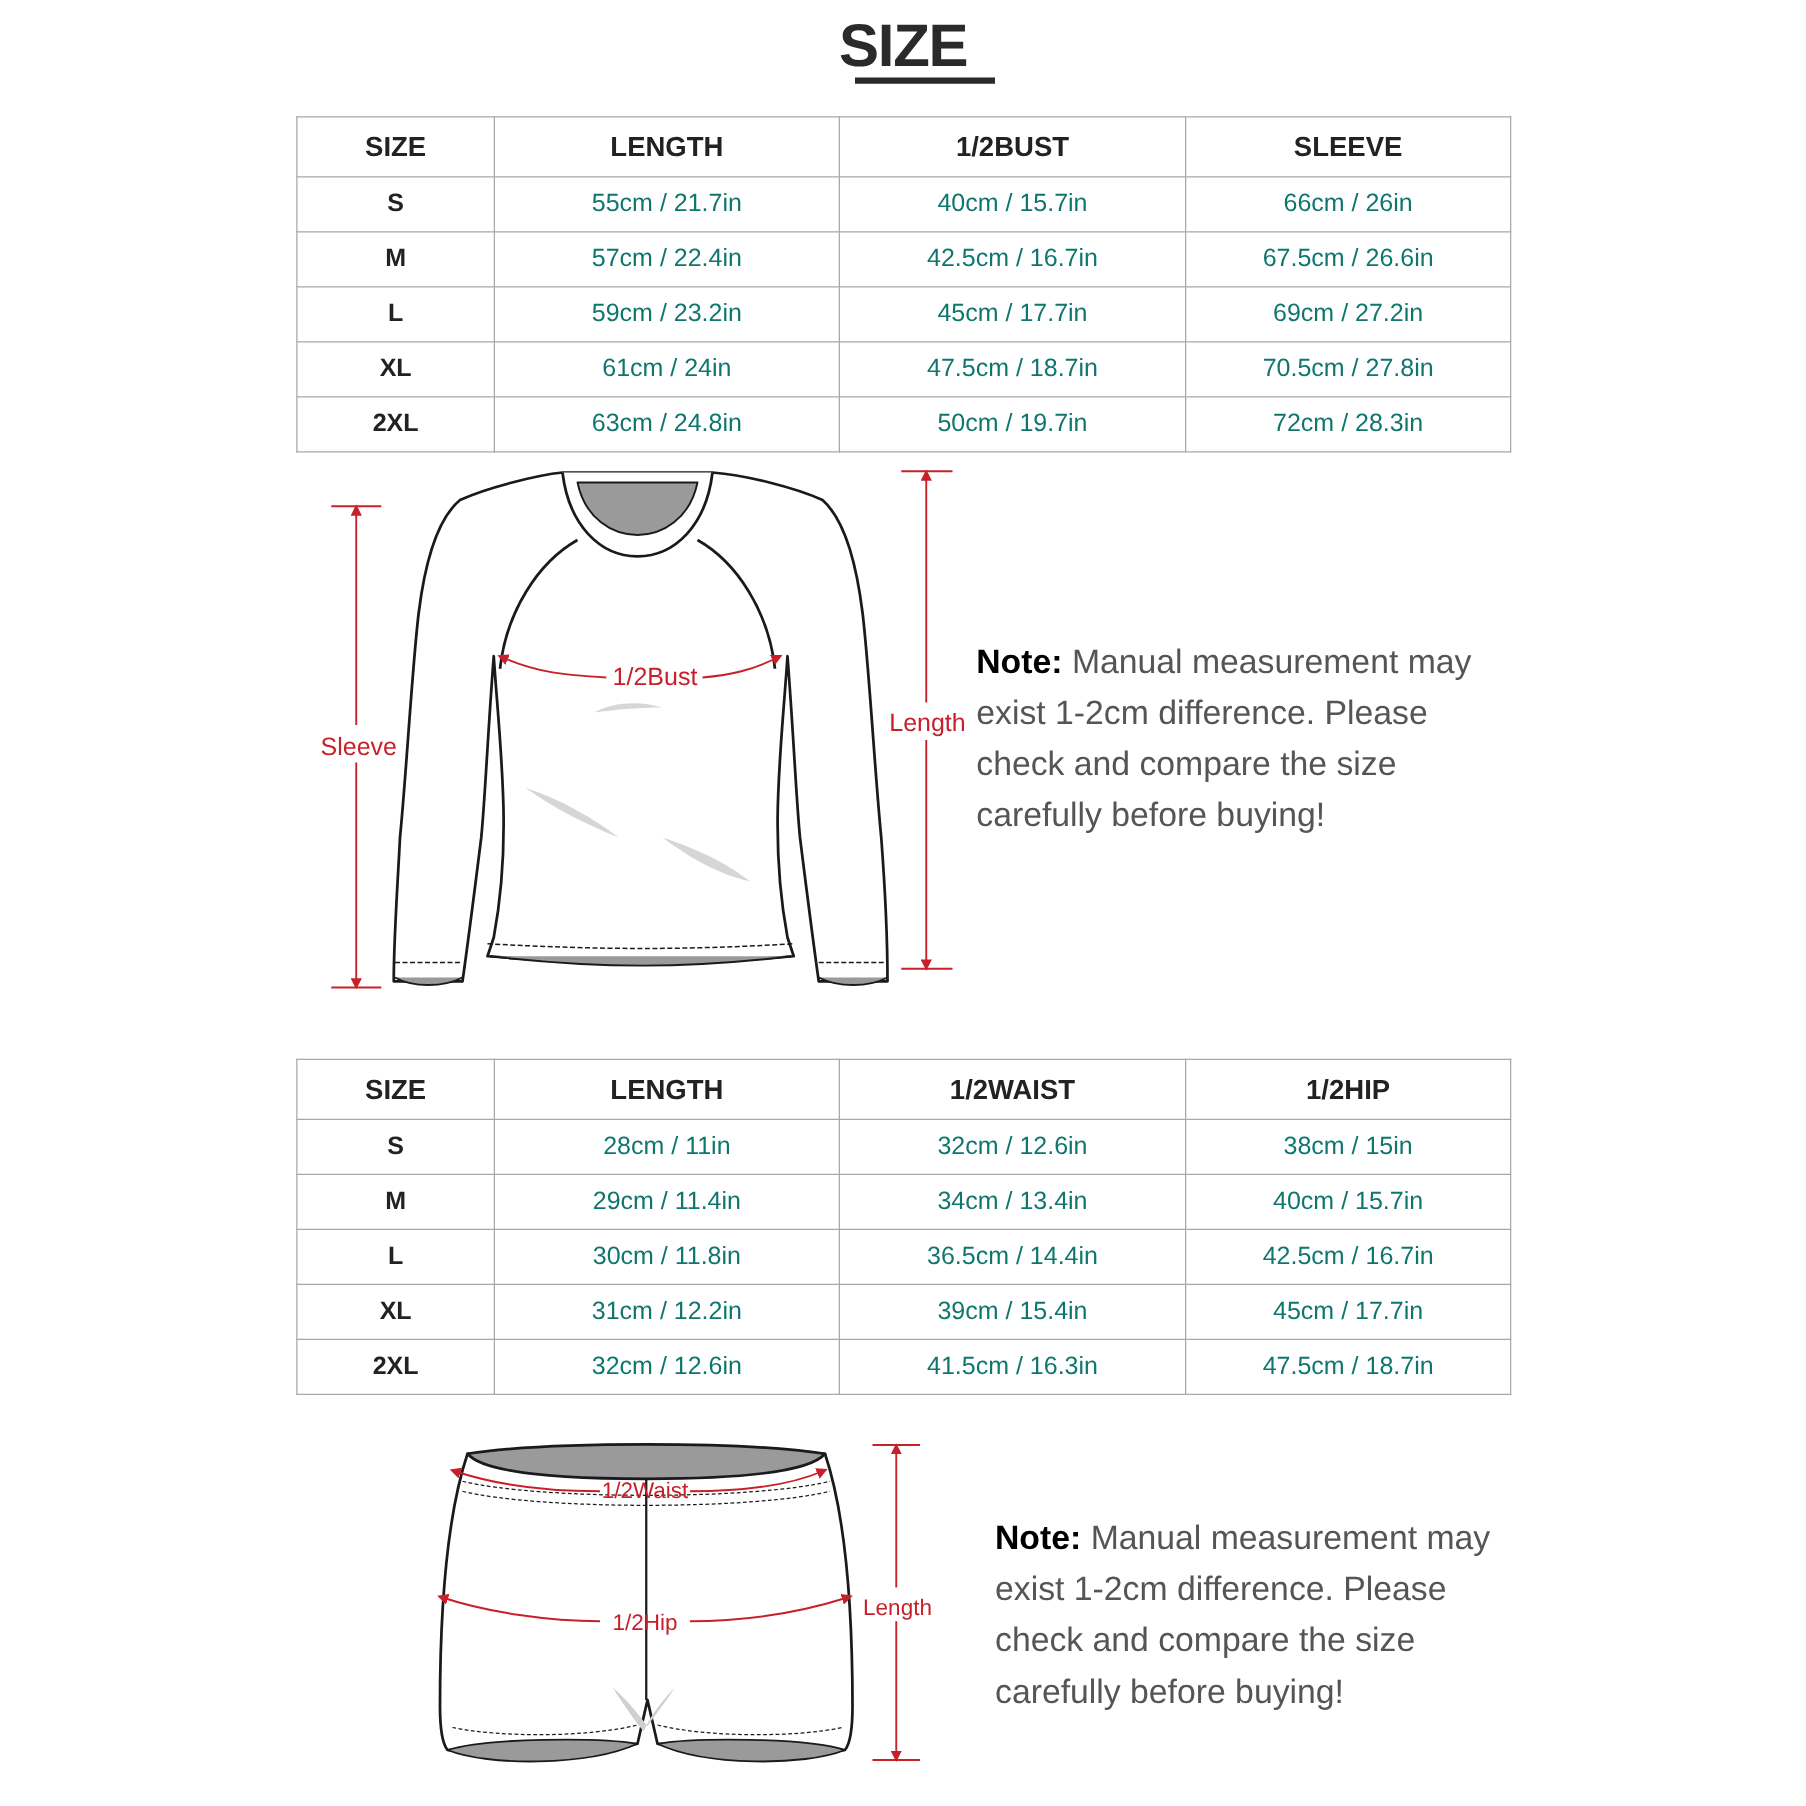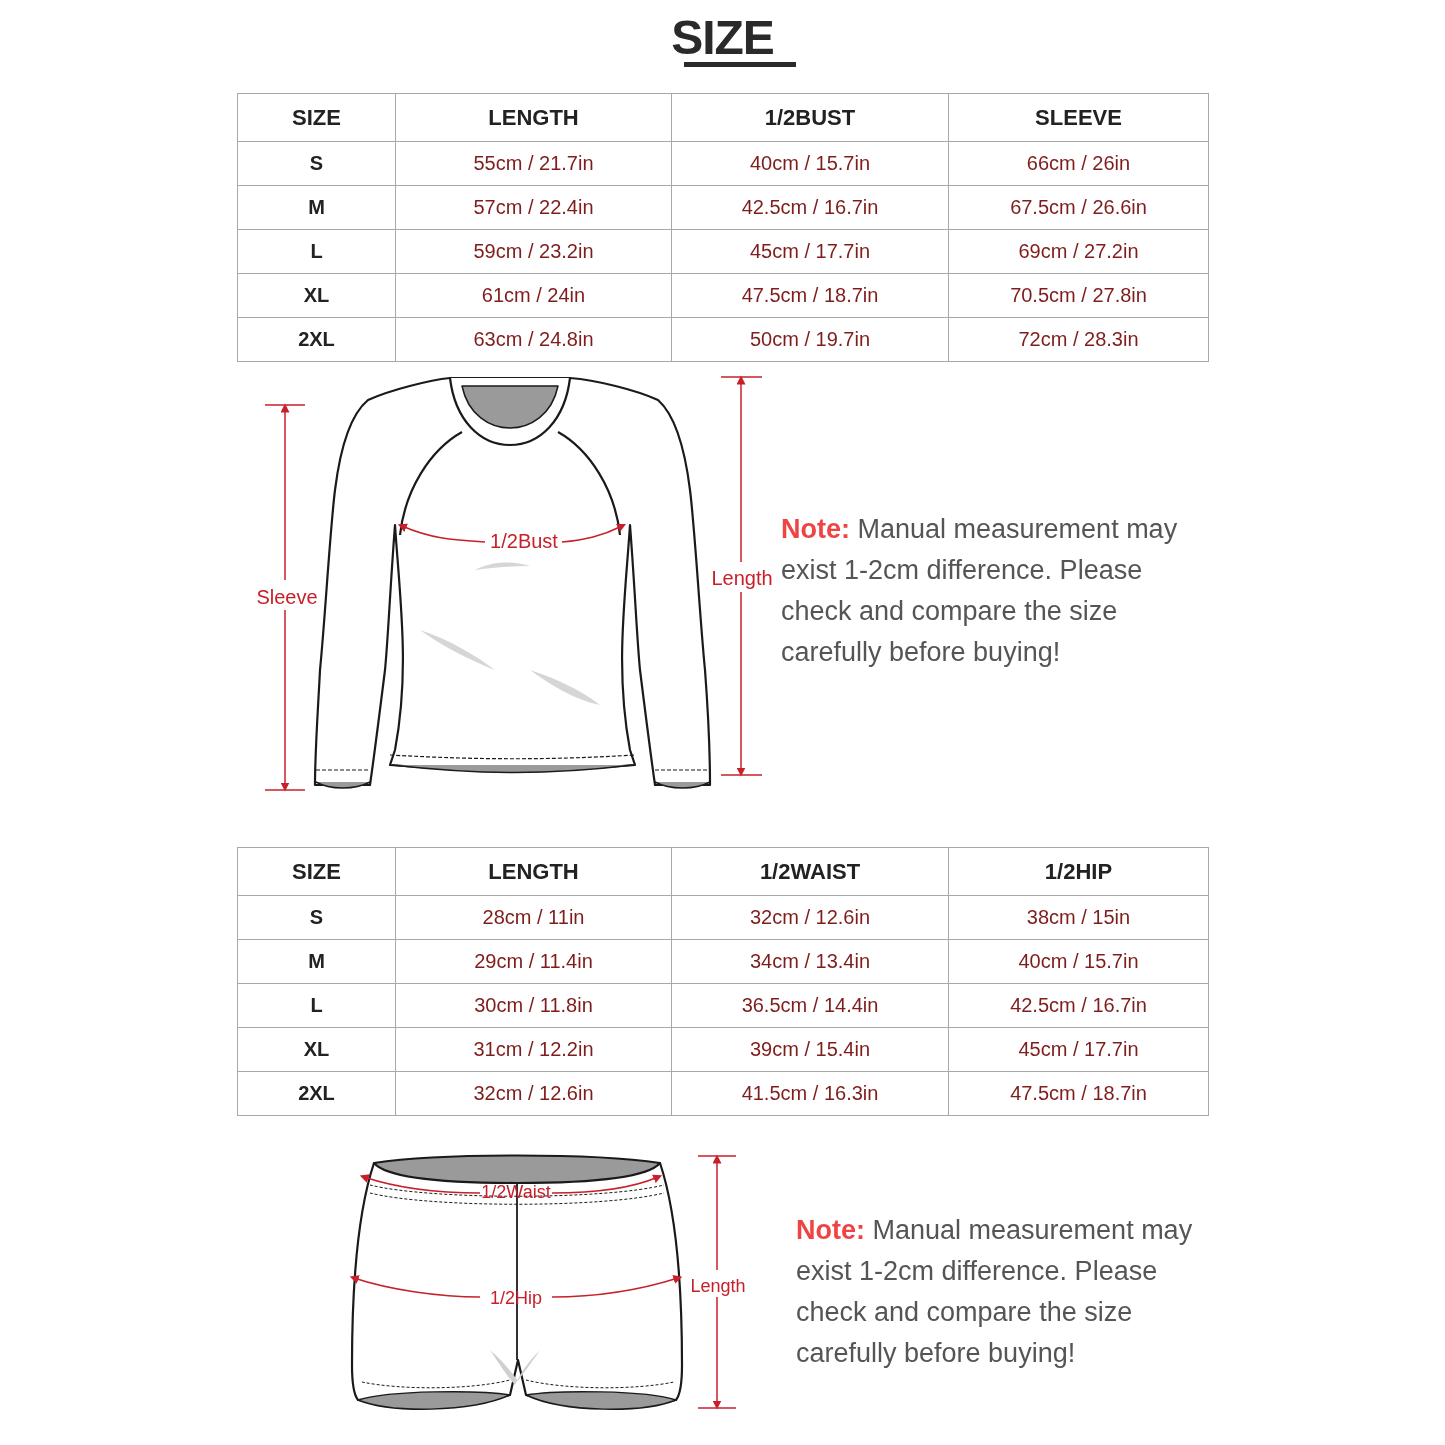--- a/index.html
+++ b/index.html
@@ -21,34 +21,34 @@
       border-collapse: collapse; table-layout: fixed;
     }
     table.size-table th, table.size-table td {
       border: 1.5px solid #a8a8a8; text-align: center; vertical-align: middle;
       font-family: "Liberation Sans", sans-serif;
     }
     table.size-table th {
       height: 48px; font-weight: bold; font-size: 22px; color: #222;
     }
     table.size-table td {
-      height: 44px; font-size: 20px; color: #7f1d1d;
+      height: 44px; font-size: 20px; color: #0f766e;
     }
     table.size-table td.size-cell { font-weight: bold; color: #222; font-size: 20px; }
     col.c0 { width: 158px; } col.c1 { width: 276px; } col.c2 { width: 277px; } col.c3 { width: 260px; }
 
     #top-table { top: 93px; }
     #bottom-table { top: 847px; }
 
     .figure { position: absolute; }
     .note {
       position: absolute; font-family: "Liberation Sans", sans-serif;
       font-size: 27px; color: #555; line-height: 41px;
     }
-    .note b { color: #ef4444; font-weight: bold; }
+    .note b { color: #000000; font-weight: bold; }
     .note .line { display: block; white-space: nowrap; }
     .red-label { font-family: "Liberation Sans", sans-serif; fill: #c8202a; }
   </style>
 </head>
 <body>
 
 <div class="title">SIZE</div>
 <div class="title-underline"></div>
 
 <table class="size-table" id="top-table">

